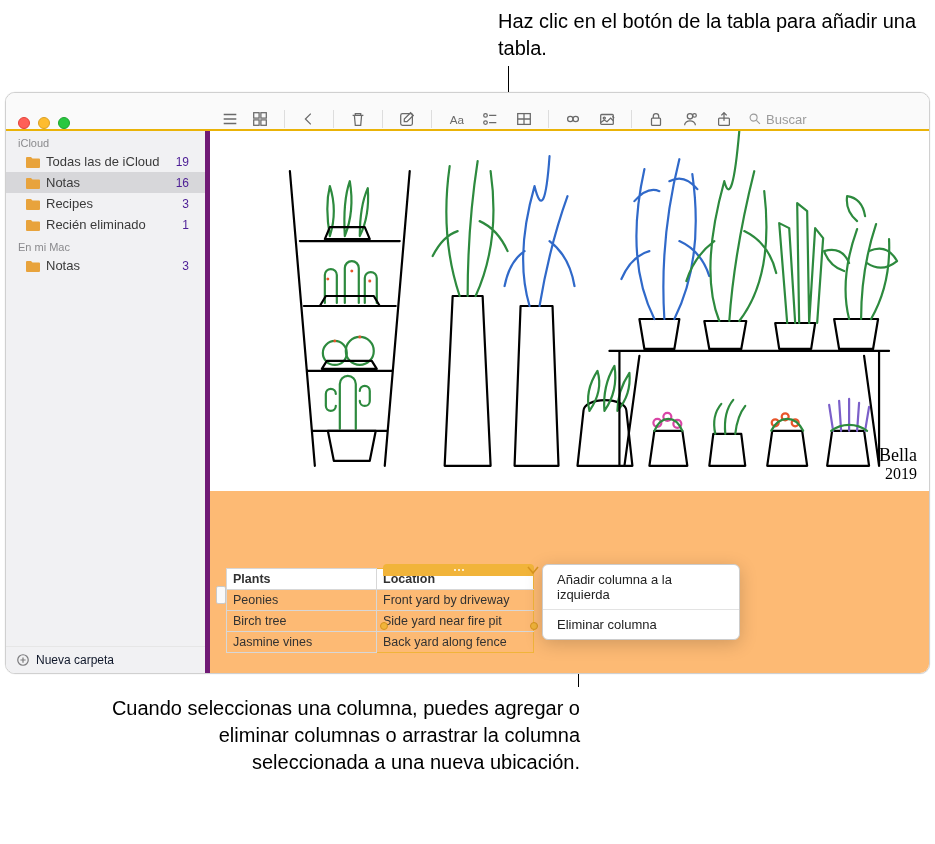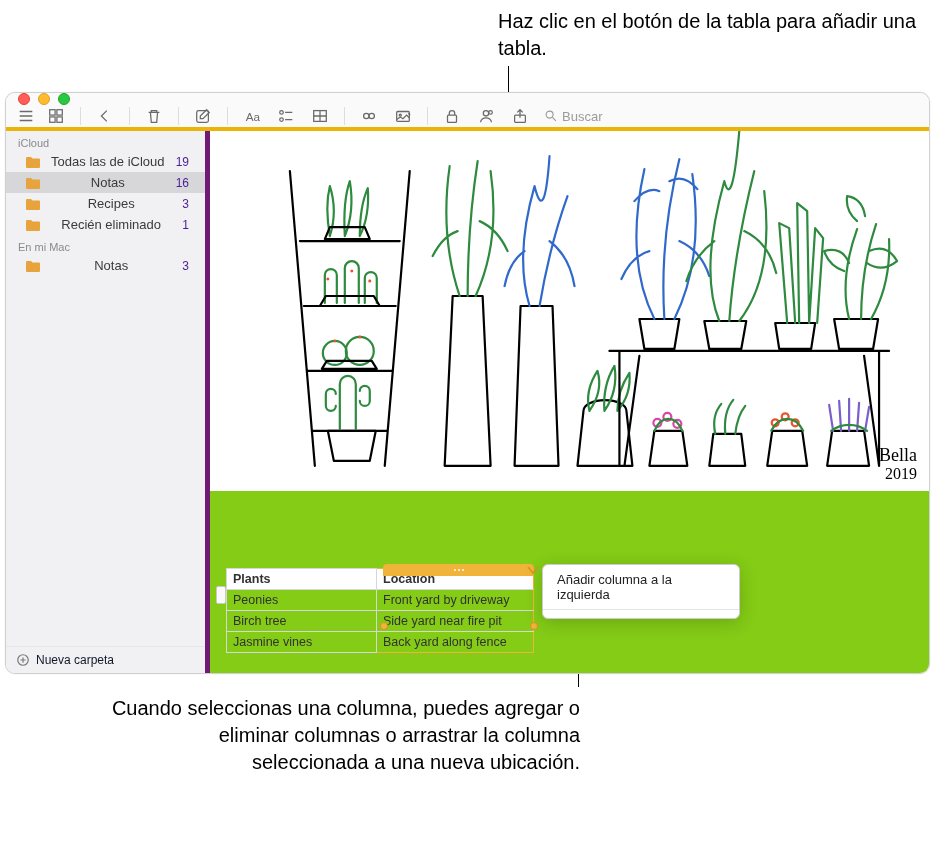--- a/index.html
+++ b/index.html
@@ -32,24 +32,23 @@
     border-radius: 10px;
     background: #fff;
     overflow: hidden;
     display: flex;
     flex-direction: column;
     box-shadow: 0 0 0 0.5px rgba(0,0,0,0.05);
   }
   .titlebar {
     height: 38px;
     display: flex;
-    align-items: flex-start;
-    border-bottom: 4px solid #eab308;
+    align-items: flex-end;
+    border-bottom: 2px solid #eab308;
     background: #fafafa;
-    flex-direction: column;
   }
   .traffic {
     display: flex; gap: 8px; padding-left: 12px; align-items:center; width: 204px;
   }
   .tl { width: 12px; height: 12px; border-radius: 50%; }
   .tl.close { background: #ff5f57; border:1px solid #e24238;}
   .tl.min { background: #febc2e; border:1px solid #dba023;}
   .tl.max { background: #28c840; border:1px solid #20a32f;}
   .toolbar {
     flex: 1;
@@ -86,34 +85,34 @@
     color: #8a8a8d;
   }
   .sb-item {
     display:flex; align-items:center;
     padding: 3px 12px 3px 20px;
     gap:6px;
   }
   .sb-item.selected { background:#d7d7da; }
   .sb-item .folder { width:14px; height:12px; color:#e8a33c; }
   .sb-item .folder svg{width:14px;height:12px;fill:#e8a33c;}
-  .sb-item .label { flex:1;text-align:center; }
+  .sb-item .label { flex:1; }
   .sb-item .count { color:#4c1d95; font-size:12px; padding-right:4px;}
   .sb-footer {
     margin-top:auto;
     padding: 6px 10px;
     color:#0f172a;
     font-size:12px;
     display:flex; align-items:center; gap:6px;
     border-top:1px solid #e6e6e6;
   }
   .sb-footer svg{width:14px;height:14px;stroke:#7c7c7e;fill:none;stroke-width:1.4;}
 
   .content {
-    flex:1; position:relative; background:#84cc16; overflow:hidden;
+    flex:1; position:relative; background:#fdba74; overflow:hidden;
   }
   .drawing {
     position:absolute; left:0; top:0; right:0; height:360px;
     background:#fff;
   }
   .drawing svg{width:100%;height:100%;}
 
   .table-wrap {
     position:absolute;
     left: 10px; top: 437px;
@@ -499,17 +498,18 @@
             <td class="sel-col">Back yard along fence</td>
           </tr>
         </tbody>
           </table>
         <div class="sel-dot left"></div>
         <div class="sel-dot right"></div>
 
         <div class="context-menu">
           <div class="mi">Añadir columna a la izquierda</div>
           <hr>
+          <div class="mi">Eliminar columna</div>
         </div>
       </div>
     </div>
   </div>
 </div>
 
 </body></html>

